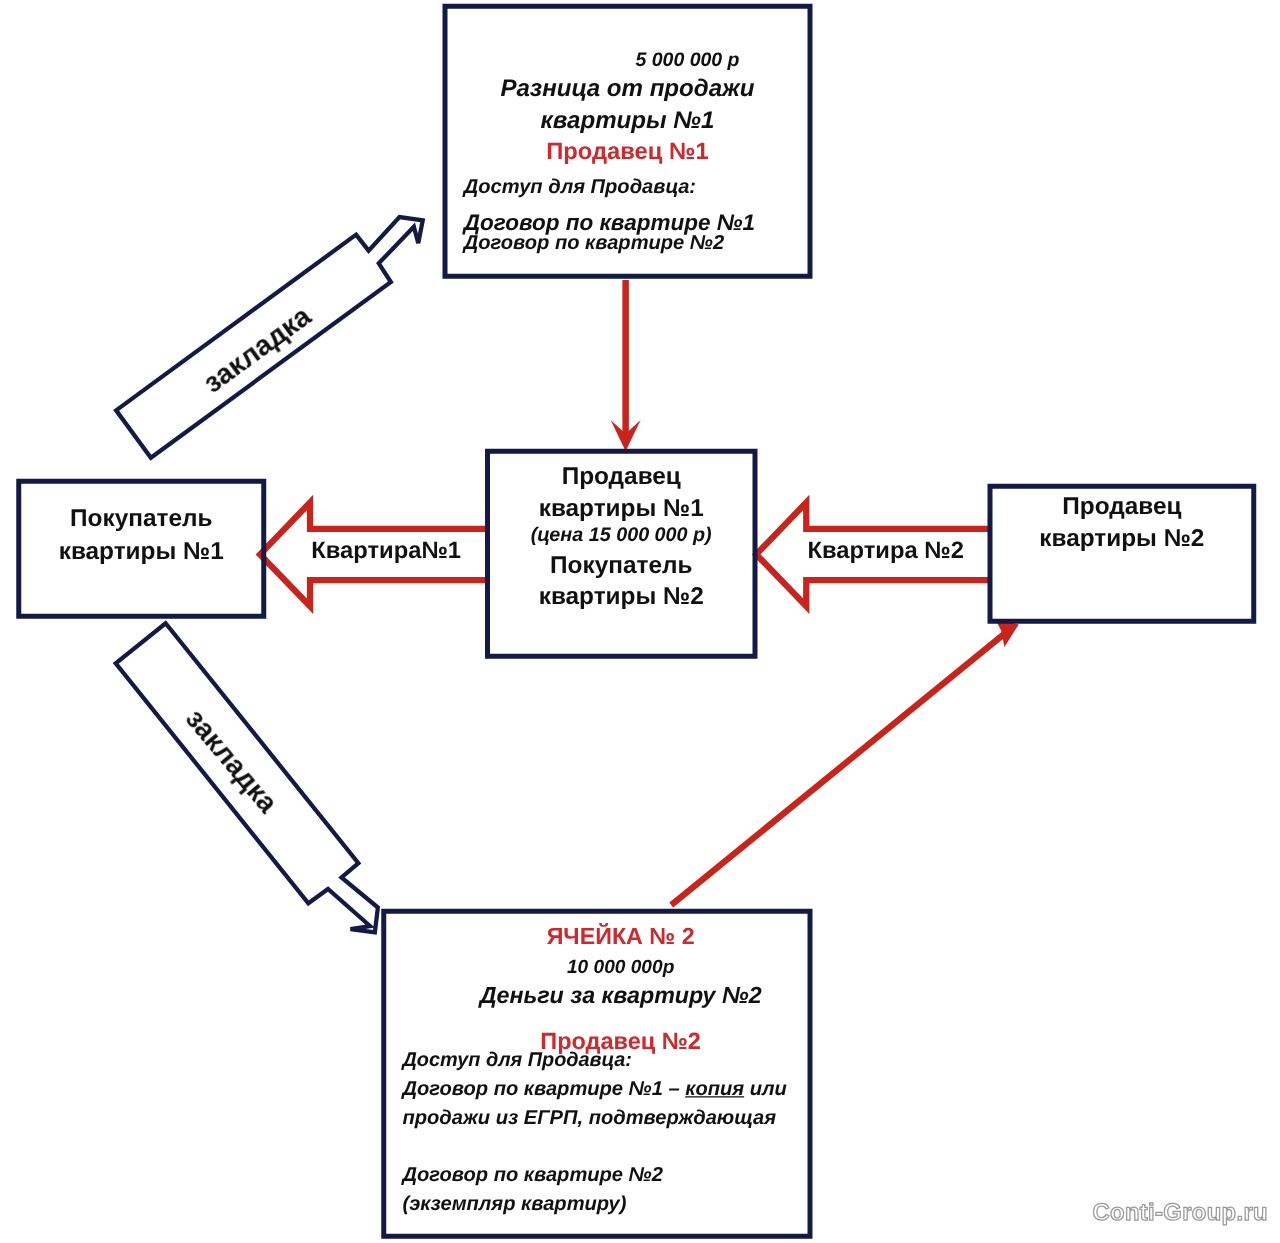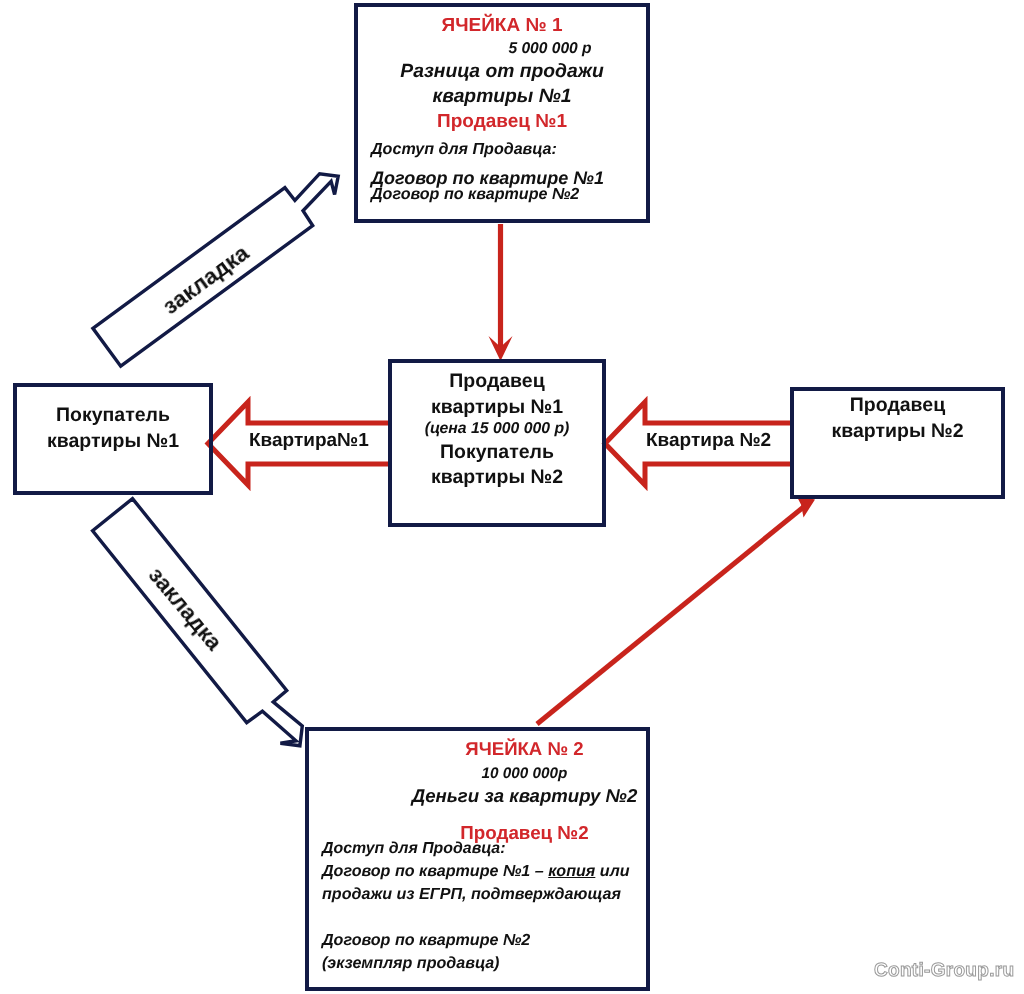--- a/index.html
+++ b/index.html
@@ -51,21 +51,21 @@
 
   
   #lb-l1,#lb-l2{left:13px;width:200px;font-weight:bold;font-size:19.5px;}
   #lb-l1{top:406px;}
   #lb-l2{top:432px;}
   #rb-l1,#rb-l2{left:790px;width:215px;font-weight:bold;font-size:19.5px;}
   #rb-l1{top:396px;}
   #rb-l2{top:422px;}
 
   
-  #c2-head,#c2-amt,#c2-p1,#c2-own{left:305px;width:383px;font-weight:bold;margin-left:28px;}
+  #c2-head,#c2-amt,#c2-p1,#c2-own{left:305px;width:383px;font-weight:bold;}
   #c2-a0,#c2-a1,#c2-a2,#c2-a3,#c2-a4,#c2-a5{left:322px;width:330px;text-align:left;font-weight:bold;font-style:italic;}
   #c2-head{top:740px; font-size:18.6px;}
   #c2-amt {top:766px; font-size:15.3px; font-style:italic;}
   #c2-p1  {top:787px; font-size:18.6px; font-style:italic;}
   #c2-own {top:824px; font-size:18.8px;}
   #c2-a0  {top:840.5px; font-size:15.9px;}
   #c2-a1  {top:863.3px; font-size:16.1px;}
   #c2-a2  {top:886.1px; font-size:16.1px;}
   #c2-a3  {top:908.9px; font-size:16.1px;}
   #c2-a4  {top:931.7px; font-size:16.1px;}
@@ -115,23 +115,20 @@
       <path d="M 132.5,498.6 L 286.7,690.5 L 273.2,701.9 L 302.3,726.0 L 299.9,745.8 L 280.4,743.3 L 296.0,740.8 L 262.4,711.2 L 246.7,722.6 L 92.6,530.7 Z" fill="#ffffff" stroke="#121a45" stroke-width="3.4" stroke-linejoin="miter"></path>
     </g>
   </svg>
 
   <div class="box" id="box-cell1"></div>
   <div class="box" id="box-center"></div>
   <div class="box" id="box-left"></div>
   <div class="box" id="box-right"></div>
   <div class="box" id="box-cell2"></div>
 
-  <div class="txt" id="c1-head">
-    <span class="ln red">ЯЧЕЙКА № 1</span>
-  </div>
   <div class="txt" id="c1-amt">
     <span class="ln blk">5 000 000 р</span>
   </div>
   <div class="txt" id="c1-p1">
     <span class="ln blk">Разница от продажи</span>
   </div>
   <div class="txt" id="c1-p2">
     <span class="ln blk">квартиры №1</span>
   </div>
   <div class="txt" id="c1-own">
@@ -195,21 +192,21 @@
   <div class="txt" id="c2-a1">
     <span class="ln blk">Договор по квартире №1 – </span><span class="ln blk u">копия</span><span class="ln blk"> или</span>
   </div>
   <div class="txt" id="c2-a2">
     <span class="ln blk">продажи из ЕГРП, подтверждающая</span>
   </div>
   <div class="txt" id="c2-a4">
     <span class="ln blk">Договор по квартире №2</span>
   </div>
   <div class="txt" id="c2-a5">
-    <span class="ln blk">(экземпляр продавца)</span>
+    <span class="ln blk">(экземпляр квартиру)</span>
   </div>
 
   <div class="lbl" id="lab-left">Квартира№1</div>
   <div class="lbl" id="lab-right">Квартира №2</div>
   <div class="bk" id="bk-top">закладка</div>
   <div class="bk" id="bk-bot">закладка</div>
 
   <div class="wm" id="watermark">Conti-Group.ru</div>
 
 </div>

